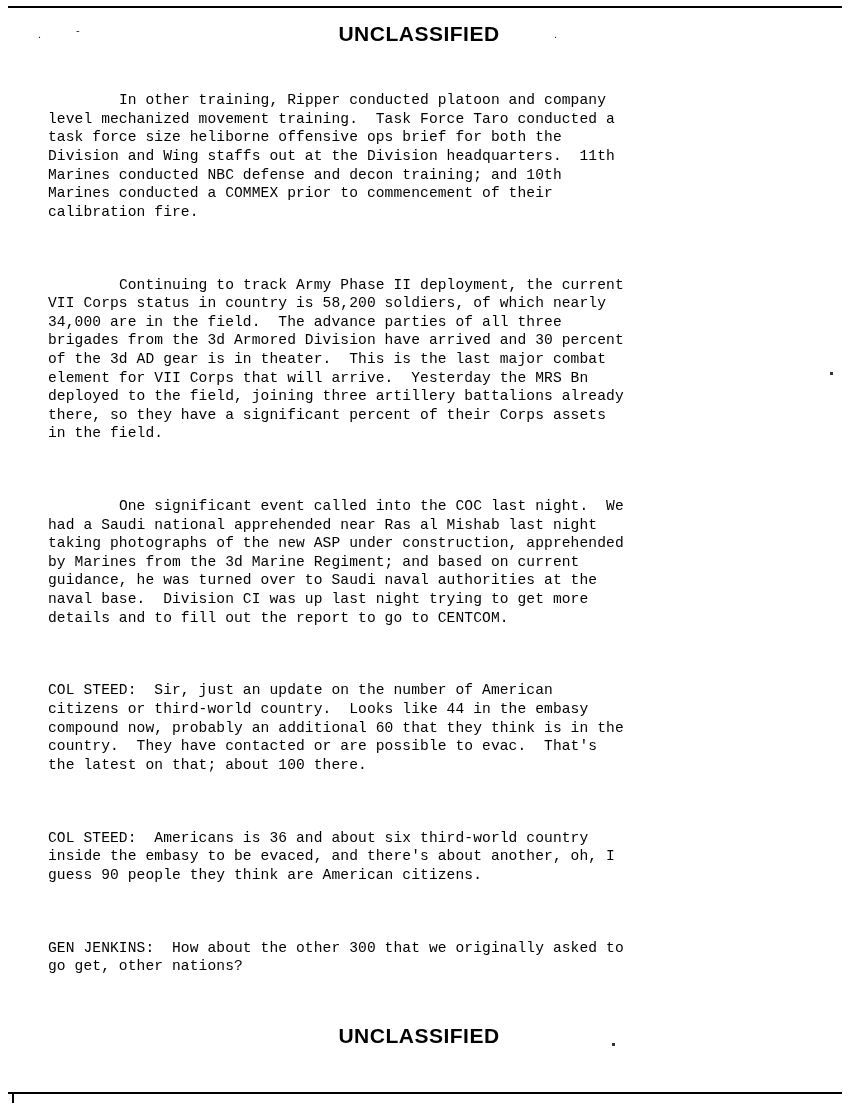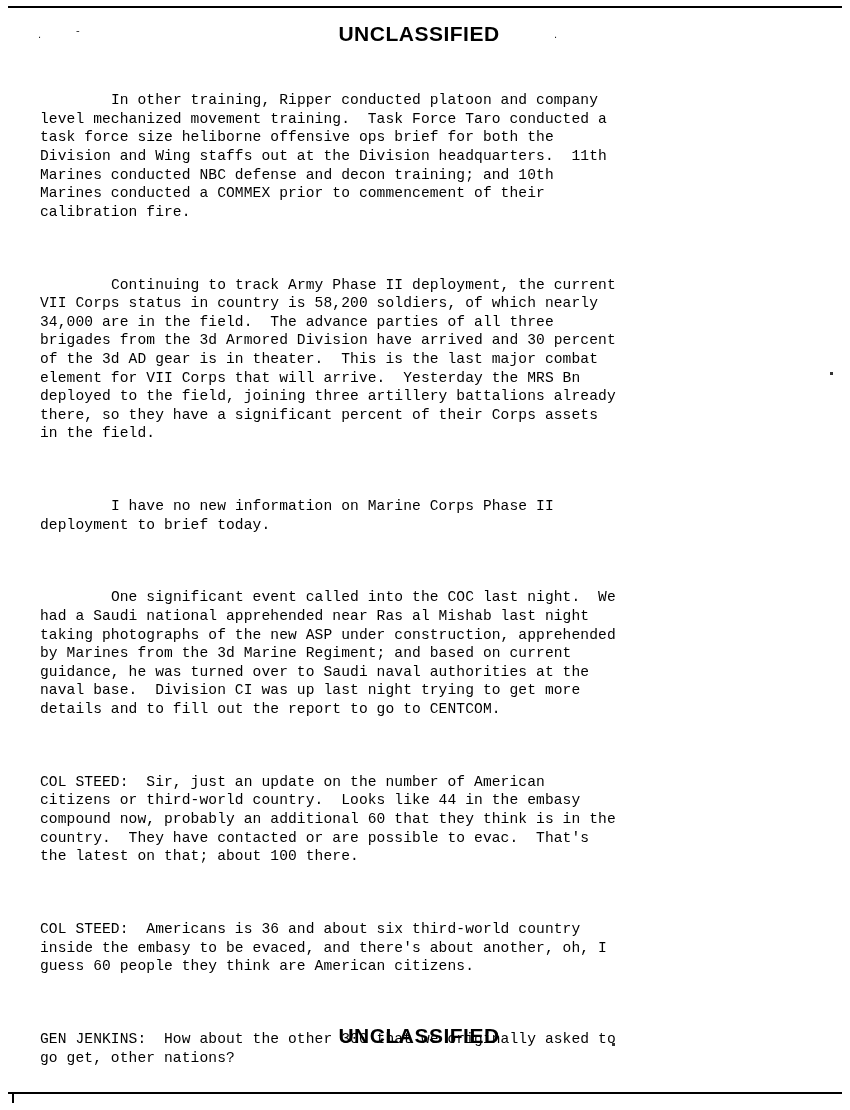--- a/index.html
+++ b/index.html
@@ -62,21 +62,21 @@
     position: absolute;
     left: 36px;
     top: 54px;
     width: 690px;
     font-size: 14.6px;
     line-height: 18.6px;
     white-space: pre-wrap;
     letter-spacing: 0.1px;
   }
   .para {
-    margin: 0 0 17px 4px;
+    margin: 0 0 17px 12px;
     white-space: pre-wrap;
   }
   .speck {
     position: absolute;
     background: #333;
   }
 </style>
 </head>
 <body>
 
@@ -100,37 +100,35 @@
 calibration fire.</p>
     <p class="para">        Continuing to track Army Phase II deployment, the current
 VII Corps status in country is 58,200 soldiers, of which nearly
 34,000 are in the field.  The advance parties of all three
 brigades from the 3d Armored Division have arrived and 30 percent
 of the 3d AD gear is in theater.  This is the last major combat
 element for VII Corps that will arrive.  Yesterday the MRS Bn
 deployed to the field, joining three artillery battalions already
 there, so they have a significant percent of their Corps assets
 in the field.</p>
-    <p class="para">        I have no new information on Marine Corps Phase II
-deployment to brief today.</p>
     <p class="para">        One significant event called into the COC last night.  We
 had a Saudi national apprehended near Ras al Mishab last night
 taking photographs of the new ASP under construction, apprehended
 by Marines from the 3d Marine Regiment; and based on current
 guidance, he was turned over to Saudi naval authorities at the
 naval base.  Division CI was up last night trying to get more
 details and to fill out the report to go to CENTCOM.</p>
     <p class="para">COL STEED:  Sir, just an update on the number of American
 citizens or third-world country.  Looks like 44 in the embasy
 compound now, probably an additional 60 that they think is in the
 country.  They have contacted or are possible to evac.  That's
 the latest on that; about 100 there.</p>
     <p class="para">COL STEED:  Americans is 36 and about six third-world country
 inside the embasy to be evaced, and there's about another, oh, I
-guess 60 people they think are American citizens.</p>
+guess 90 people they think are American citizens.</p>
     <p class="para">GEN JENKINS:  How about the other 300 that we originally asked to
 go get, other nations?</p>
     
     
     
     
     
   </div>
 
   <div class="speck" style="left:830px; top:372px; width:3px; height:3px;"></div>

